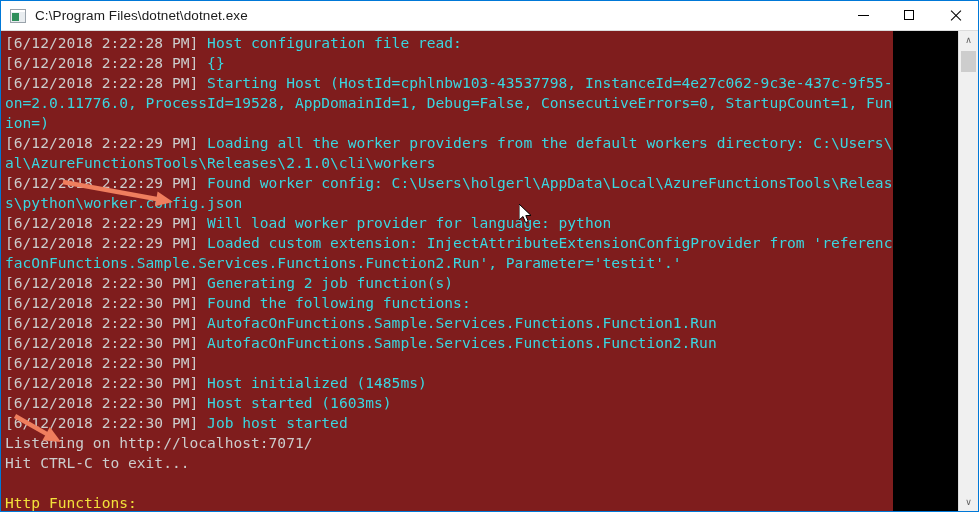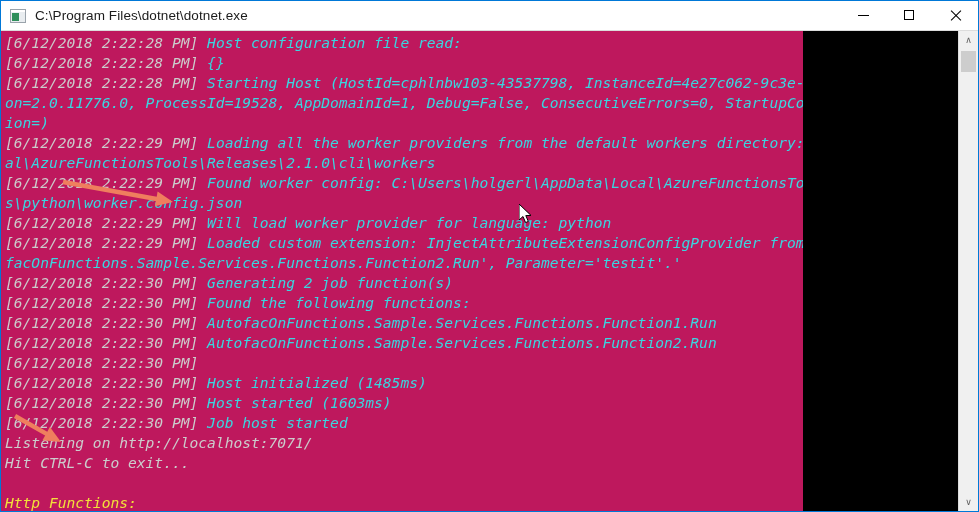--- a/index.html
+++ b/index.html
@@ -111,25 +111,24 @@
     background: #000;
   }
   .wc-close .wc-glyph::before { transform: rotate(45deg); }
   .wc-close .wc-glyph::after  { transform: rotate(-45deg); }
 
   
   #console {
     position: absolute;
     left: 0;
     top: 30px;
-    width: 802px;
+    width: 892px;
     height: 480px;
-    background: #be185d;
+    background: #7f1d1d;
     overflow: hidden;
-    font-style: italic;
   }
   #console-lines {
     position: absolute;
     left: 4px;
     top: 2px;
     width: 1400px;
     font-family: "DejaVu Sans Mono", "Liberation Mono", monospace;
     font-size: 14.6px;
     line-height: 20px;
     white-space: pre;

